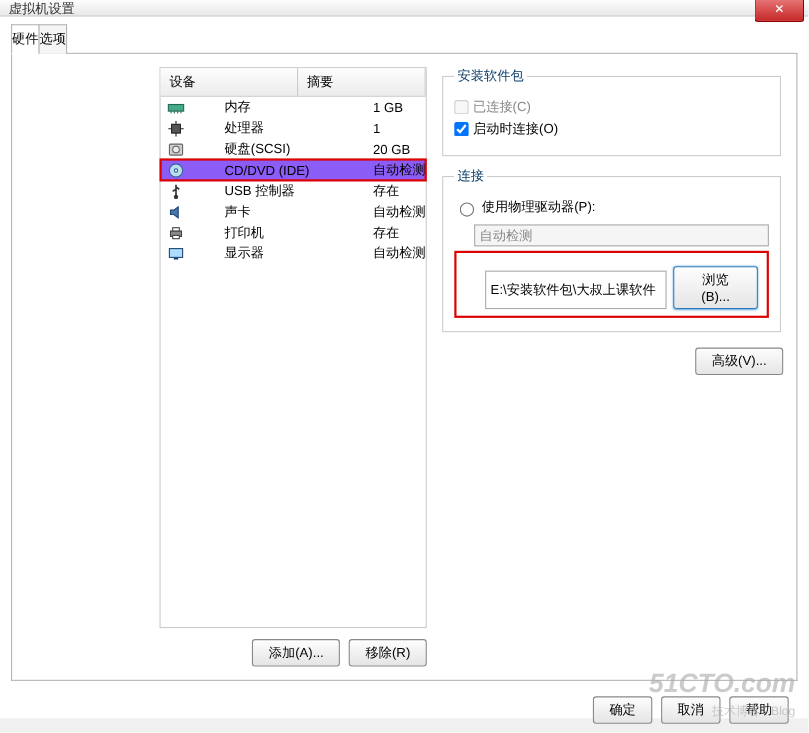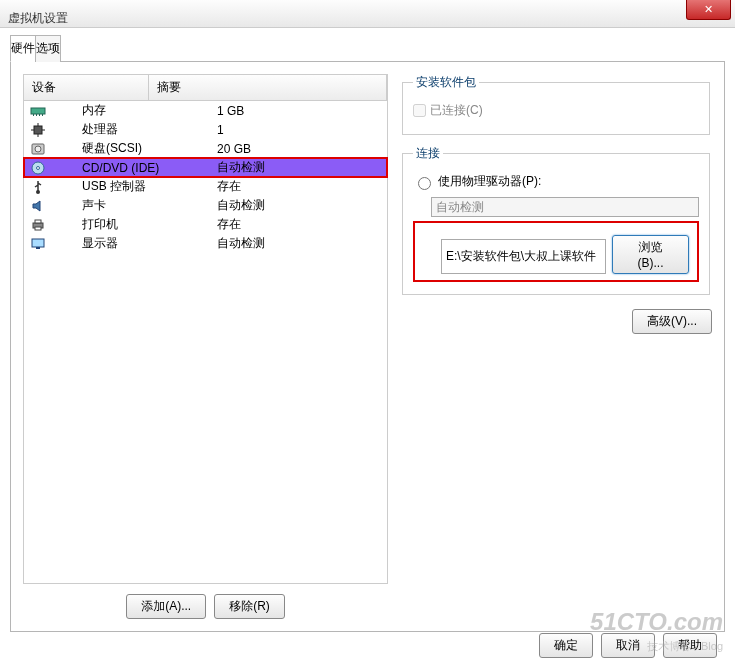--- a/index.html
+++ b/index.html
@@ -1,25 +1,25 @@
 <!DOCTYPE html>
 <html><head>
 <meta charset="utf-8">
 <style>
 * { box-sizing: border-box; font-family: "Microsoft YaHei", Tahoma, sans-serif; font-size: 12px; }
 body { margin: 0; background: #f0f0f0; width: 735px; height: 666px; overflow: hidden; }
-.titlebar { height: 28px; background: linear-gradient(#fdfdfd, #e8e8e8); border-bottom: 1px solid #ccc; display: flex; align-items: flex-end; padding-left: 8px; position: relative; }
+.titlebar { height: 15px; background: linear-gradient(#fdfdfd, #e8e8e8); border-bottom: 1px solid #ccc; display: flex; align-items: flex-start; padding-left: 8px; position: relative; }
 .titlebar .title { color: #333; }
 .close-btn { position: absolute; right: 4px; top: 0; width: 45px; height: 20px; background: linear-gradient(#e57373,#c62828); border: 1px solid #8b0000; border-top: none; border-radius: 0 0 3px 3px; color:#fff; text-align:center; line-height:18px; font-size:11px; }
 .body { padding: 6px 10px 10px 10px; background: #fff; height: 638px; }
 .tabs { display: flex; border-bottom: 1px solid #b5b5b5; }
 .tab { padding: 4px 0; border: 1px solid #b5b5b5; border-bottom: none; background: #f5f5f5; margin-right: -1px; position: relative; top: 1px; }
 .tab.active { background: #fff; border-bottom: 1px solid #fff; }
 .content { display: flex; border: 1px solid #b5b5b5; border-top: none; height: 570px; padding: 12px; gap: 12px; }
-.left { width: 365px; display: flex; flex-direction: column; }
+.left { width: 365px; display: flex; flex-direction: column; align-items: flex-end; }
 .device-list { flex: 1; border: 1px solid #ccc; background: #fff; }
 .list-header { display: flex; border-bottom: 1px solid #ccc; background: linear-gradient(#fdfdfd,#ececec); }
 .list-header span { padding: 4px 8px; border-right: 1px solid #ccc; }
 .col-device { width: 125px; }
 .col-summary { flex: 1; }
 .row { display: flex; align-items: center; height: 19px; gap: 32px; }
 .row.sel { background: #8b5cf6; outline: 2px solid #d00; outline-offset: -1px; }
 .row .ic { width: 16px; height: 16px; margin: 0 4px 0 6px; flex-shrink: 0; }
 .row .dv { width: 99px; }
 .row .sm { flex: 1; padding-left: 4px; }
@@ -141,20 +141,24 @@
       </div>
     </div>
 
     <div class="right">
       <fieldset>
         <legend>安装软件包</legend>
         <label class="chk disabled">
           <input type="checkbox" disabled="" style="">
           <span>已连接(C)</span>
         </label>
+        <label class="chk">
+          <input type="checkbox" checked="" style="">
+          <span>启动时连接(O)</span>
+        </label>
       </fieldset>
 
       <fieldset>
         <legend>连接</legend>
         <label class="radio-row">
           <input type="radio" name="conn" style="">
           <span>使用物理驱动器(P):</span>
         </label>
         <div style="margin-left:18px">
           <input class="combo disabled" disabled="" value="自动检测" style="">

